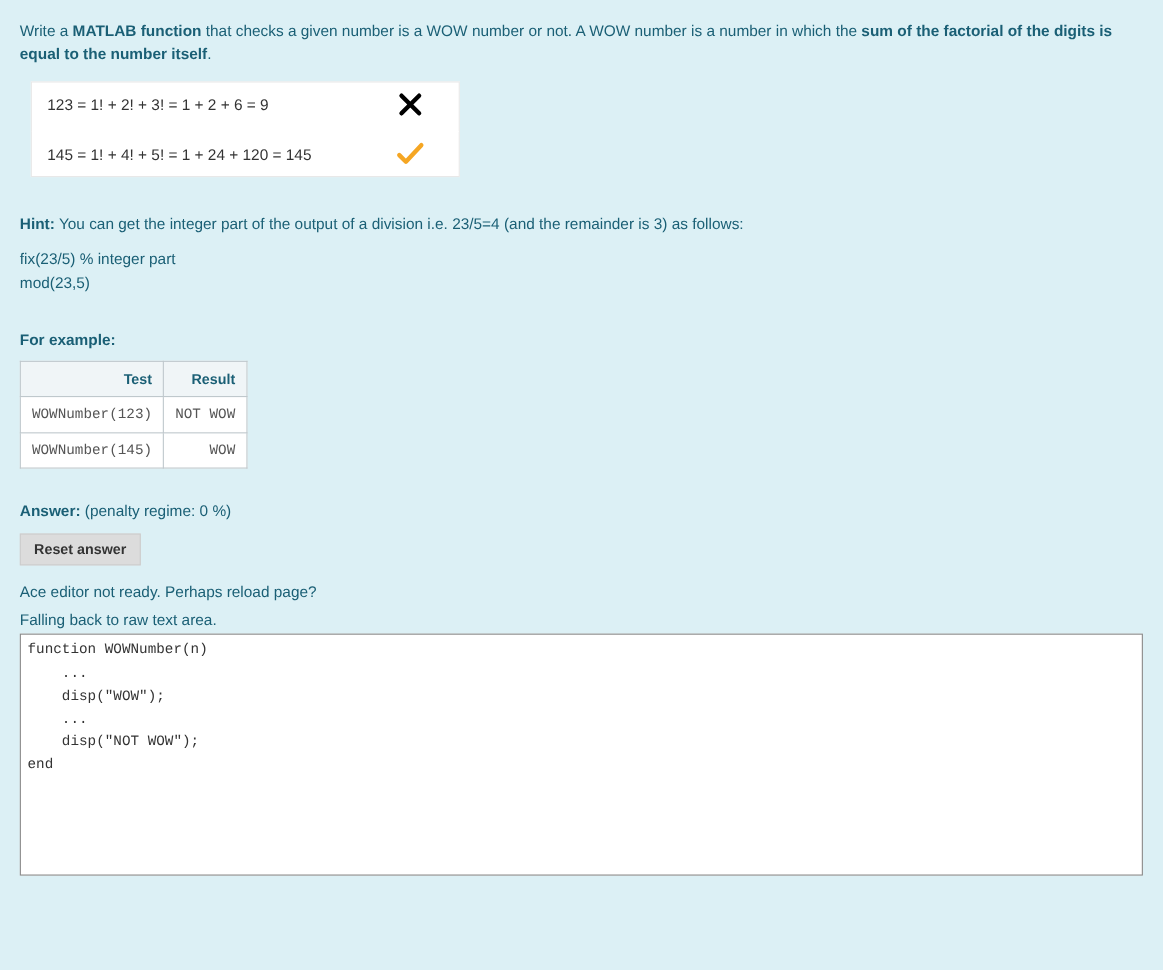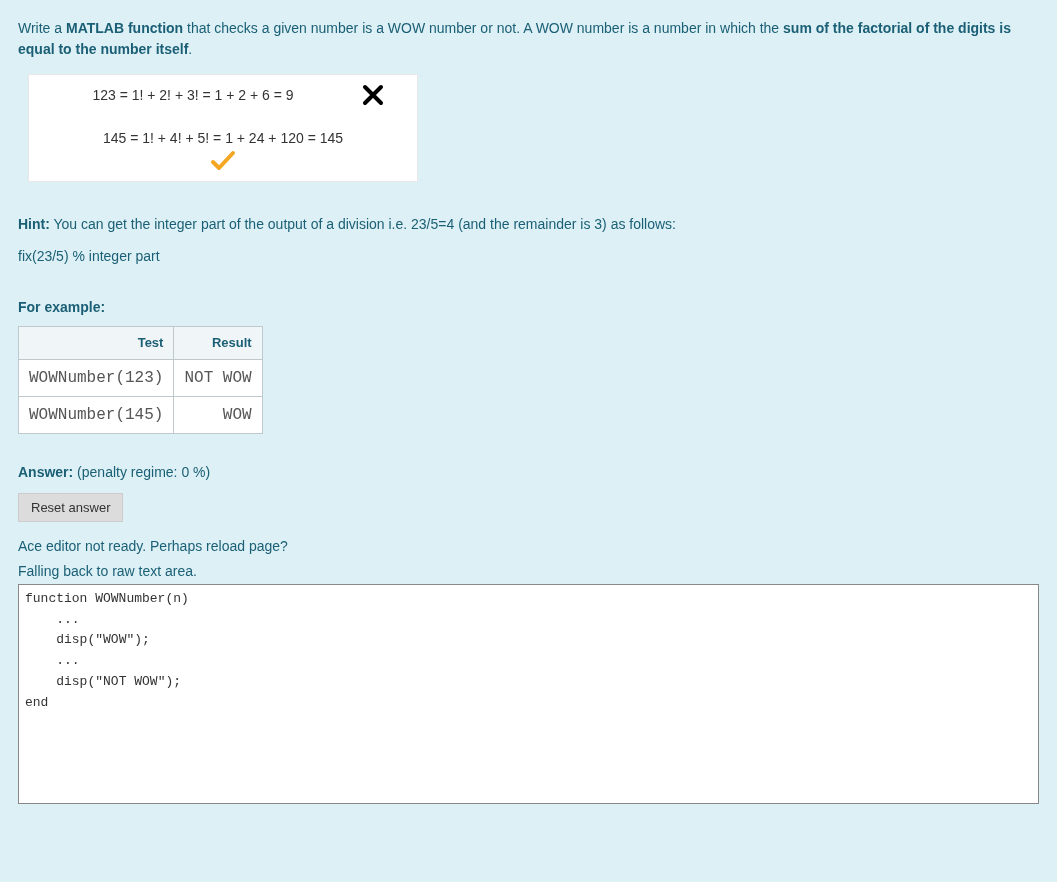--- a/index.html
+++ b/index.html
@@ -19,27 +19,26 @@
     display: inline-block;
     padding: 0;
     margin: 4px 0 14px 10px;
     border: 1px solid #e8e8e8;
   }
   .example-row {
     display: flex;
     align-items: center;
     padding: 8px 14px;
   }
-  .example-row + .example-row { border-top: 1px solid #fff; margin-top:4px;flex-direction:column;}
+  .example-row + .example-row { border-top: 1px solid #fff; margin-top:4px;}
   .equation {
     font-family: "Segoe UI", Arial, sans-serif;
     color: #333;
     font-size: 14px;
     width: 300px;
-    text-align: center;
   }
   .mark-icon {
     width: 60px;
     display: flex;
     justify-content: center;
     font-size: 24px;
     font-weight: bold;
   }
   .cross { color: #000; }
   .check { color: #f5a623; }
@@ -59,33 +58,34 @@
   }
   table.test-table th {
     background: #f0f5f7;
     color: #1a5f75;
     font-weight: 700;
     font-size: 13px;
   }
   table.test-table td {
     font-family: "Courier New", monospace;
     color: #555;
-    font-size: 16px;
+    font-size: 13px;
   }
   .answer-line { margin-top: 28px; }
   .answer-line b { font-weight: 700; margin-top: 48px; }
   .reset-btn {
     background: #dcdcdc;
     border: 1px solid #ccc;
     color: #333;
     padding: 6px 12px;
     margin: 10px 0;
     font-size: 13px;
     cursor: pointer;
     display: inline-block;
+    font-weight: bold;
   }
   .ace-msg { margin-top: 4px; }
   textarea.code-area {
     width: 100%;
     height: 220px;
     background: #fff;
     border: 1px solid #888;
     font-family: "Courier New", monospace;
     font-size: 13px;
     color: #333;
@@ -122,20 +122,21 @@
     </div>
   </div>
 </div>
 
 <div class="hint-block">
   <strong>Hint:</strong><span> You can get the integer part of the output of a division i.e. 23/5=4 (and the remainder is 3) as follows:</span>
 </div>
 
 <div class="code-lines">
   <div>fix(23/5) % integer part</div>
+  <div>mod(23,5)</div>
 </div>
 
 <div class="for-example">For example:</div>
 
 <table class="test-table">
   <thead>
     <tr>
       <th>Test</th>
       <th>Result</th>
     </tr>

